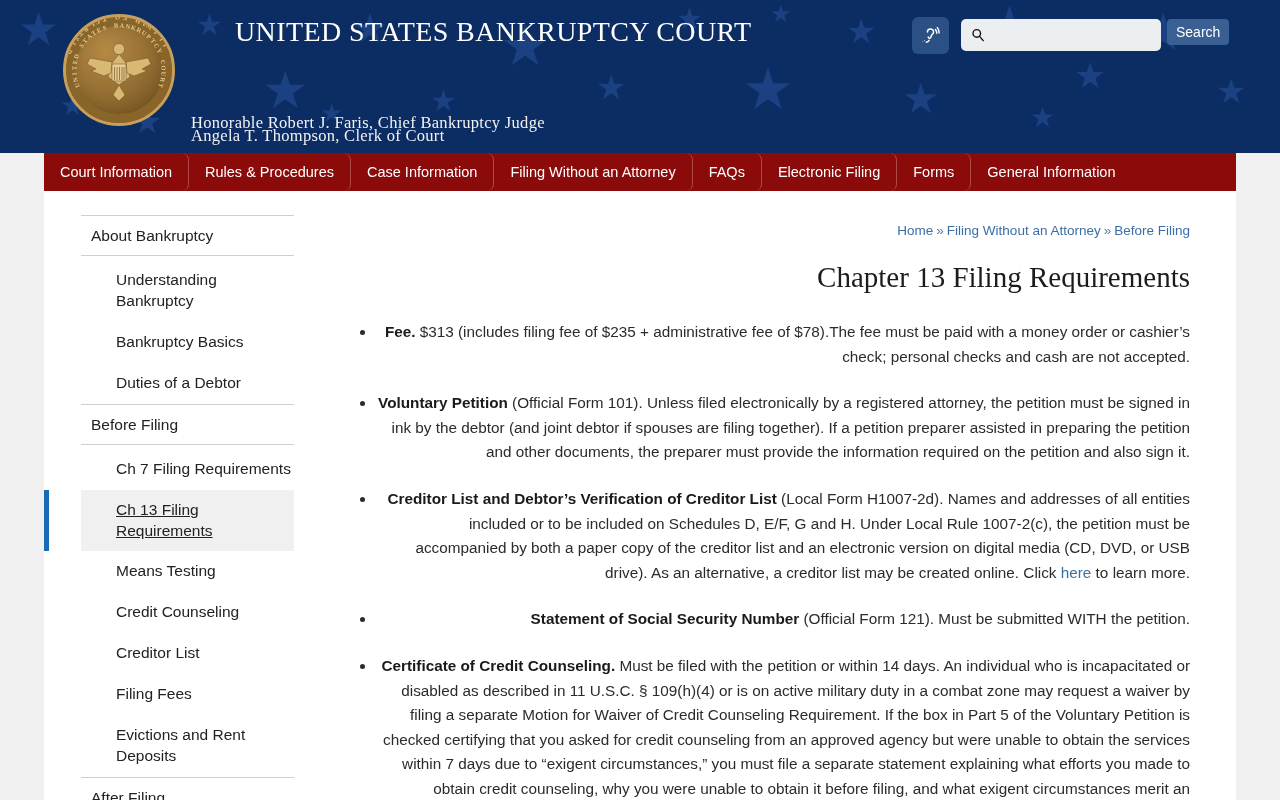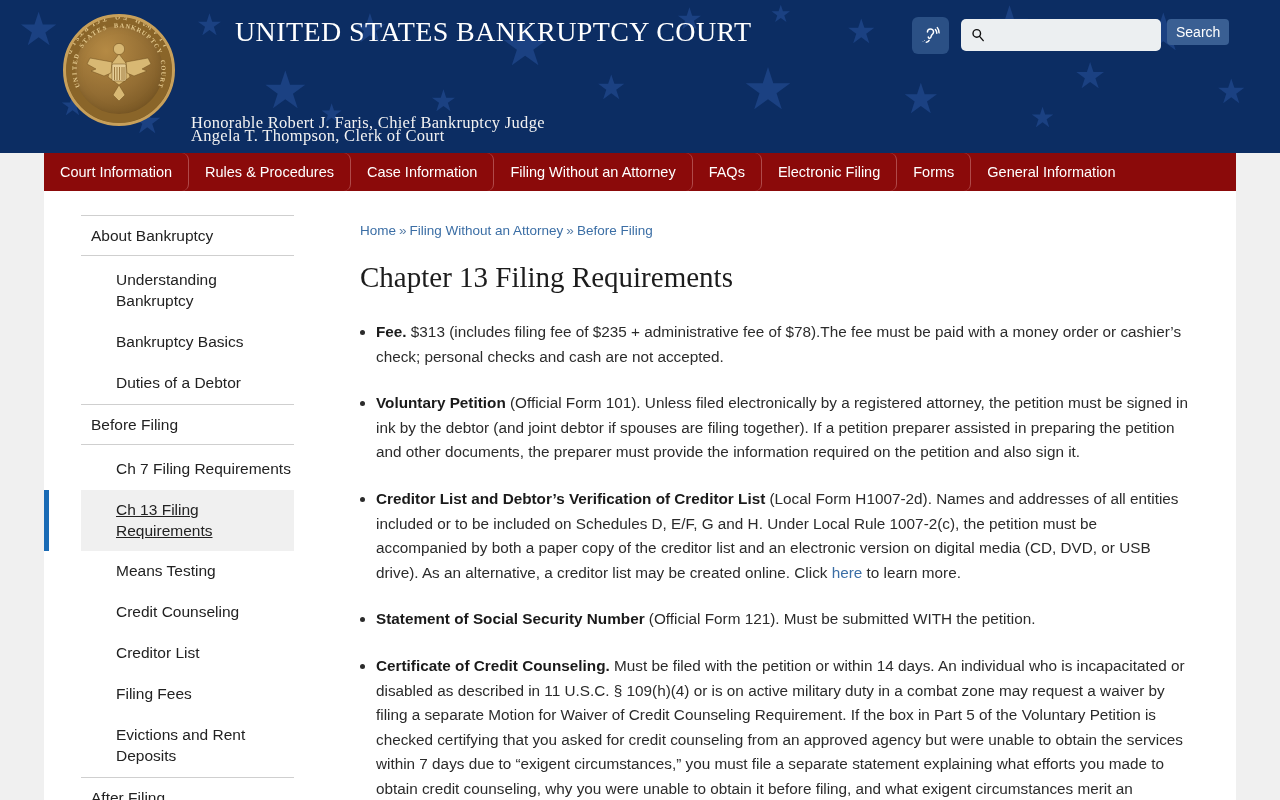--- a/index.html
+++ b/index.html
@@ -252,20 +252,21 @@
     bottom: 0;
     width: 5px;
     background: #1a6bb5;
   }
 
   
   .main {
     flex: 1;
     padding: 32px 46px 0 26px;
     min-width: 0;
+    text-align: right;
   }
   .breadcrumb {
     font-size: 13.5px;
     color: #3b6ea5;
     margin-bottom: 23px;
   }
   .breadcrumb a {
     color: #3b6ea5;
     text-decoration: none;
     cursor: pointer;

